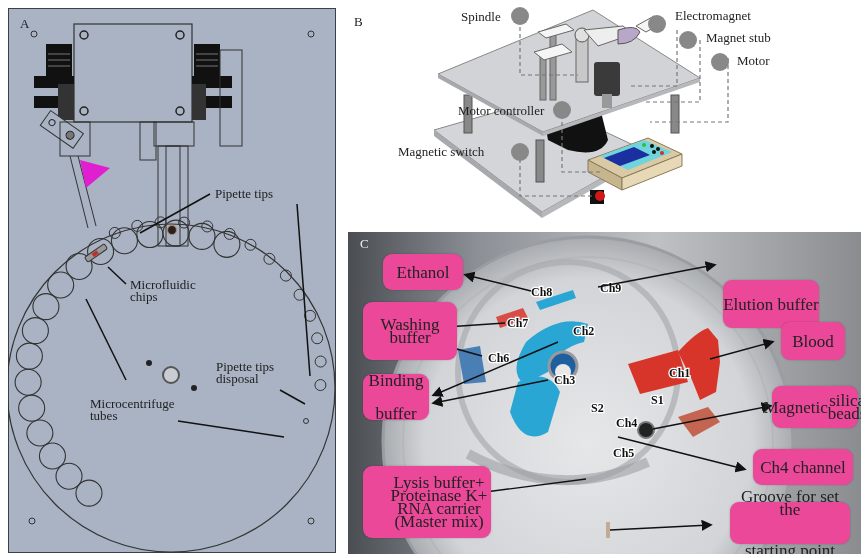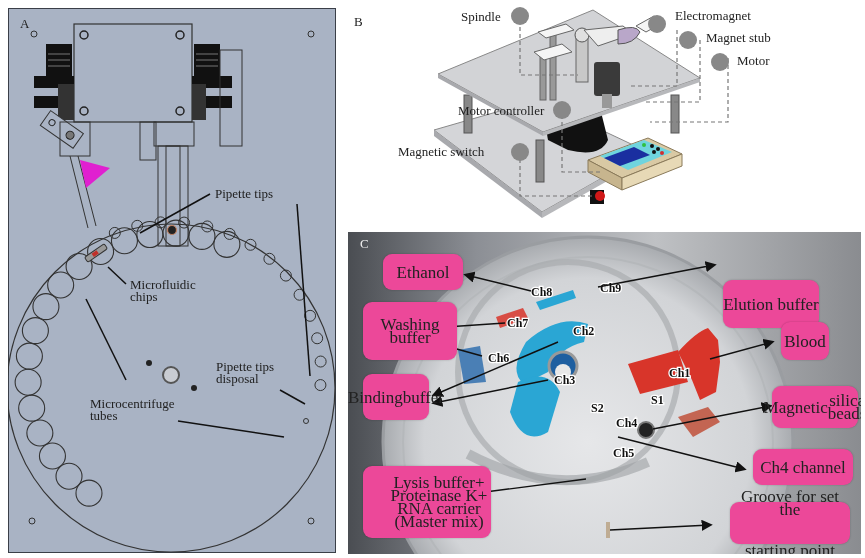--- a/index.html
+++ b/index.html
@@ -291,34 +291,34 @@
 
   <span class="panel-letter" style="left:12px;top:4px;color:#f0f0f0;">C</span>
 
   <div class="lbl-box" style="left:35px;top:22px;width:80px;height:36px;">
     <span>Ethanol</span>
   </div>
   <div class="lbl-box" style="left:15px;top:70px;width:94px;height:58px;flex-direction:column;">
     <span>Washing</span>
     <span>buffer</span>
   </div>
-  <div class="lbl-box" style="left:15px;top:142px;width:66px;height:46px;flex-direction:row;">
+  <div class="lbl-box" style="left:15px;top:142px;width:66px;height:46px;flex-direction:column;justify-content:space-between;">
     <span>Binding</span>
     <span>buffer</span>
   </div>
   <div class="lbl-box" style="left:15px;top:234px;width:104px;height:72px;flex-direction:column;padding-left:24px;">
     <span>Lysis buffer+</span>
     <span>Proteinase K+</span>
     <span>RNA carrier</span>
     <span>(Master mix)</span>
   </div>
   <div class="lbl-box" style="left:375px;top:12px;width:96px;height:48px;margin-top:36px;">
     <span>Elution buffer</span>
   </div>
-  <div class="lbl-box" style="left:433px;top:90px;width:48px;height:38px;align-items:center;">
+  <div class="lbl-box" style="left:433px;top:90px;width:64px;height:38px;align-items:center;">
     <span>Blood</span>
   </div>
   <div class="lbl-box" style="left:424px;top:154px;width:86px;height:42px;flex-direction:row;">
     <span>Magnetic</span>
     <span>silica beads</span>
   </div>
   <div class="lbl-box" style="left:405px;top:217px;width:100px;height:36px;">
     <span>Ch4 channel</span>
   </div>
   <div class="lbl-box" style="left:382px;top:270px;width:120px;height:42px;flex-direction:column;gap:28px;">

